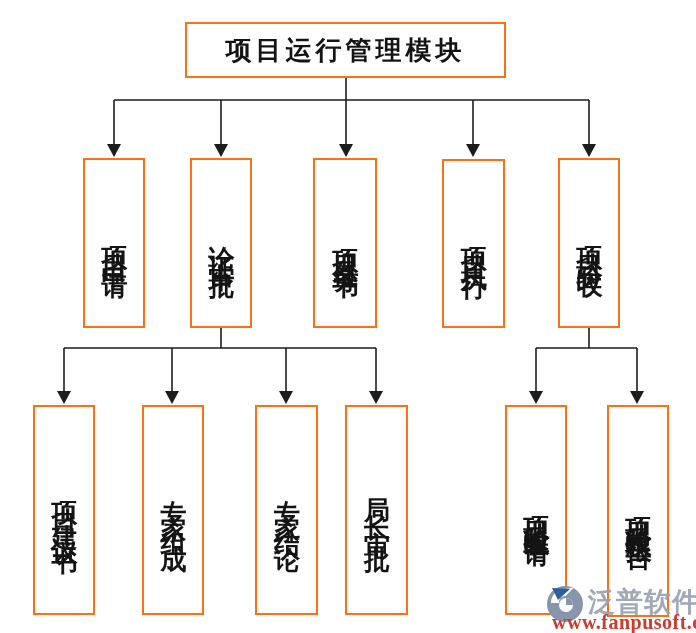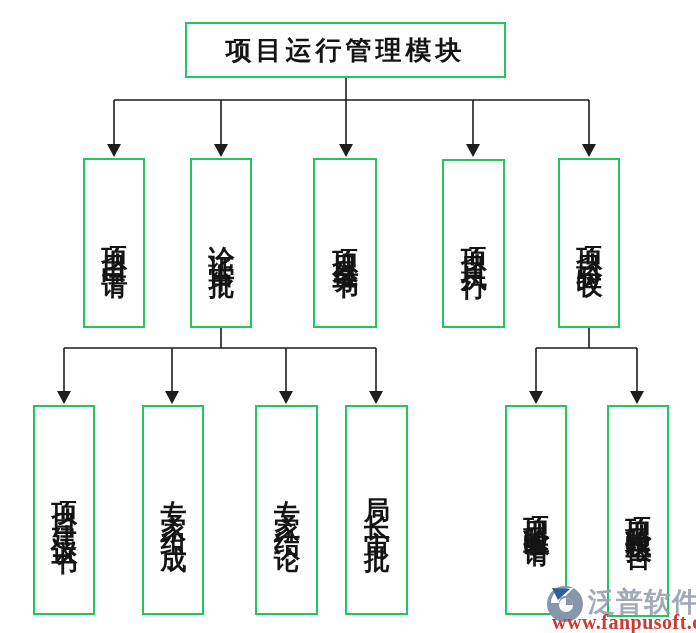--- a/index.html
+++ b/index.html
@@ -19,21 +19,21 @@
     position: absolute;
     left: 0;
     top: 0;
     width: 696px;
     height: 633px;
     z-index: 1;
   }
   .node {
     position: absolute;
     box-sizing: border-box;
-    border: 2px solid #22c55e;
+    border: 2px solid #f97316;
     background: #ffffff;
     display: flex;
     align-items: center;
     justify-content: center;
     z-index: 2;
     color: #141414;
   }
   .node .htext {
     font-size: 26px;
     font-weight: 700;

